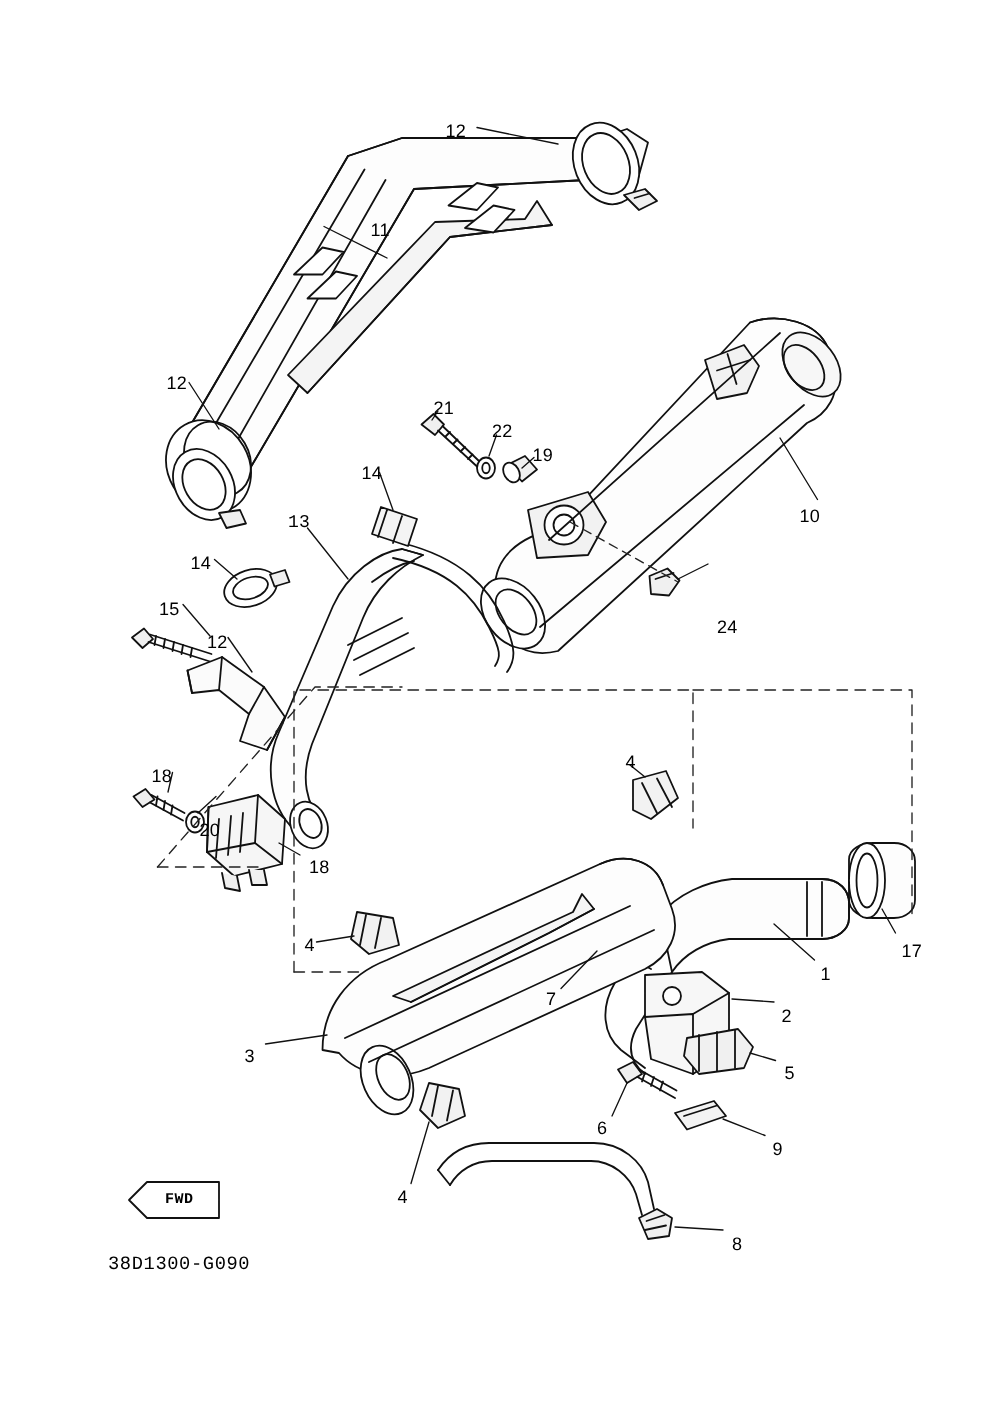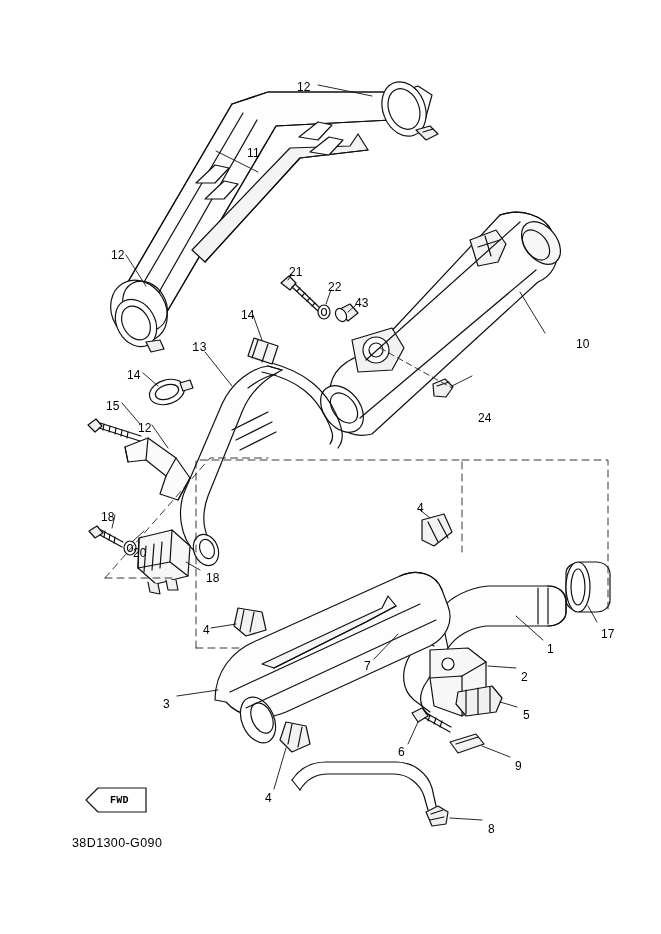--- a/index.html
+++ b/index.html
@@ -27,21 +27,21 @@
     position: absolute;
     font-family: "Liberation Sans", sans-serif;
     font-size: 12px;
     color: #000000;
     letter-spacing: 0.2px;
     white-space: nowrap;
     line-height: 12px;
   }
   .partcode {
     position: absolute;
-    font-family: Liberation Sans, sans-serif;
+    font-family: Liberation Mono, monospace;
     font-size: 12.5px;
     color: #000000;
     letter-spacing: 0.4px;
     white-space: nowrap;
     text-align: right;
   }
   .fwd-label {
     position: absolute;
     font-family: "Liberation Sans", sans-serif;
     font-size: 10px;
@@ -362,22 +362,22 @@
         <path d="M98,788 L146,788 L146,812 L98,812 L86,800 Z" fill="#ffffff"></path>
       </g>
     </g>
   </svg>
 
   <div class="callout" style="left:297px; top:81px;">12</div>
   <div class="callout" style="left:199px; top:147px;margin-left:48px;">11</div>
   <div class="callout" style="left:111px; top:249px;">12</div>
   <div class="callout" style="left:289px; top:266px;">21</div>
   <div class="callout" style="left:328px; top:281px;">22</div>
-  <div class="callout" style="left:355px; top:297px;">43</div>
-  <div class="callout" style="left:576px; top:338px;">10</div>
+  <div class="callout" style="left:355px; top:297px;">19</div>
+  <div class="callout" style="left:533px; top:338px;">10</div>
   <div class="callout" style="left:241px; top:309px;">14</div>
   <div class="callout" style="left:192px; top:342px;font-family:Liberation Mono, monospace;">13</div>
   <div class="callout" style="left:127px; top:369px;">14</div>
   <div class="callout" style="left:478px; top:372px;margin-top:40px;">24</div>
   <div class="callout" style="left:106px; top:400px;">15</div>
   <div class="callout" style="left:138px; top:422px;">12</div>
   <div class="callout" style="left:101px; top:511px;">18</div>
   <div class="callout" style="left:133px; top:547px;">20</div>
   <div class="callout" style="left:417px; top:502px;">4</div>
   <div class="callout" style="left:206px; top:572px;">18</div>

